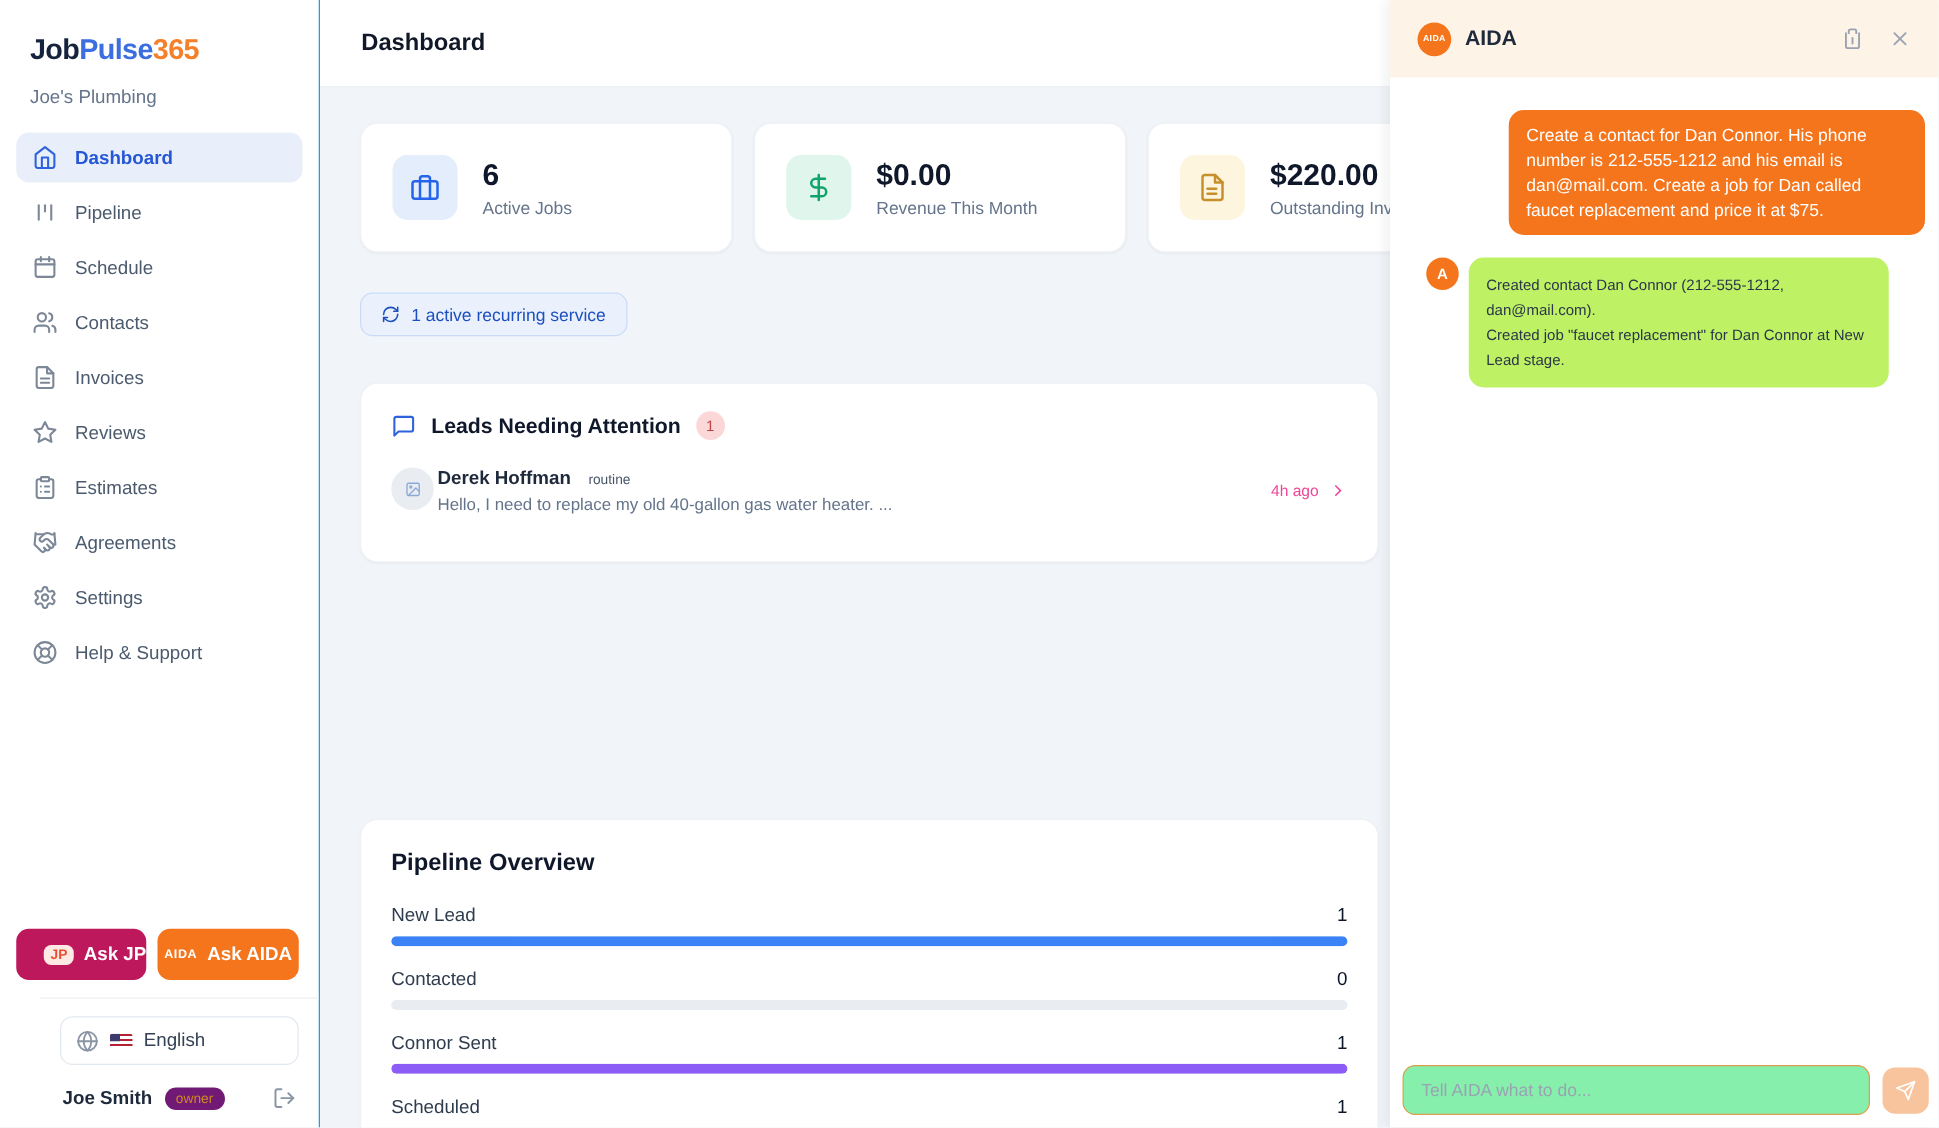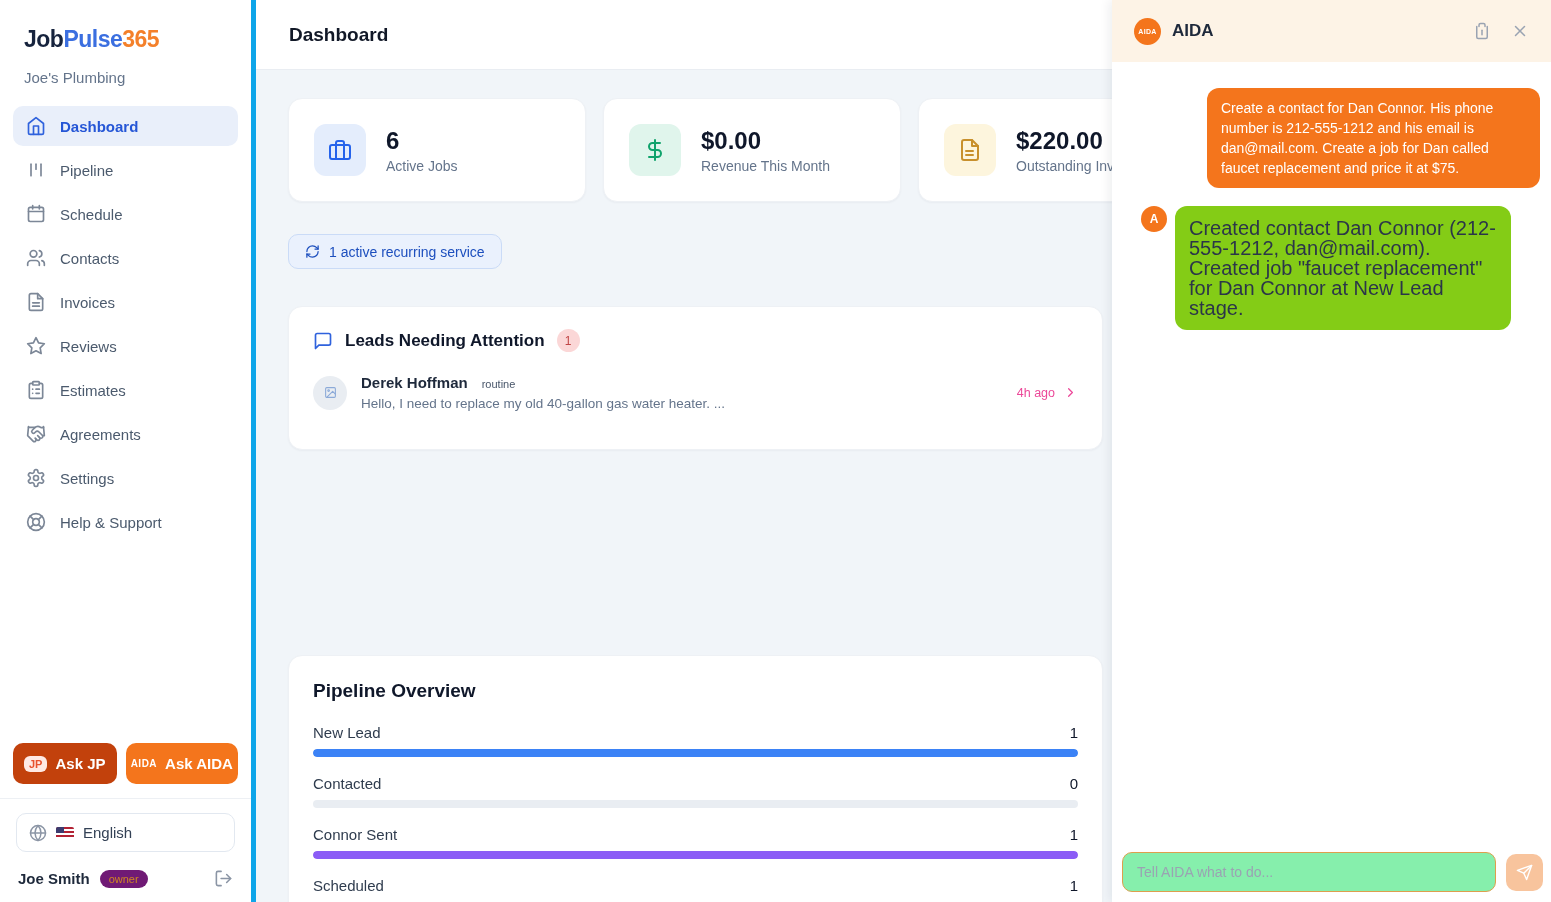--- a/index.html
+++ b/index.html
@@ -2,42 +2,42 @@
 <html><head>
 <meta charset="utf-8">
 <style>
   * { margin:0; padding:0; box-sizing:border-box; }
   html,body { width:1551px; height:902px; overflow:hidden; }
   body { font-family:"Liberation Sans", sans-serif; background:#f1f5f9; color:#0f172a; position:relative; }
   svg { display:block; }
 
   
   .sidebar { position:absolute; left:0; top:0; width:256px; height:902px; background:#ffffff;
-             border-right:5px solid #0ea5e9; display:flex; flex-direction:column; z-index:5; }
+             border-right:1px solid #0ea5e9; display:flex; flex-direction:column; z-index:5; }
   .side-top { padding:26px 24px 0 24px; }
   .brand { font-size:23px; font-weight:bold; letter-spacing:-0.5px; }
   .brand .b1 { color:#16233d; }
   .brand .b2 { color:#3b6fe0; }
   .brand .b3 { color:#f4802a; }
   .company { margin-top:16px; font-size:15px; color:#64748b; }
   .nav { margin-top:20px; padding:0 13px; flex:1 1 auto; }
   .nav-item { display:flex; align-items:center; gap:14px; height:40px; margin-bottom:4px;
               padding:0 13px; border-radius:10px; font-size:15px; color:#4b5a6d; cursor:pointer; }
   .nav-item .nicon { width:20px; height:20px; color:#7c8797; flex:0 0 auto; }
   .nav-item.active { background:#e9effa; color:#2556d6; font-weight:bold; }
   .nav-item.active .nicon { color:#2f62dd; }
   .side-foot { padding:0 0 14px 0; }
   .ask-row { display:flex; gap:9px; padding:0 13px 14px 13px; }
   .ask-btn { height:41px; border:none; border-radius:10px; display:flex; align-items:center; justify-content:center;
              gap:8px; font-family:inherit; font-size:15px; font-weight:bold; color:#fff; cursor:pointer; }
-  .ask-jp { background:#c2410c; width:104px; }
+  .ask-jp { background:#be185d; width:104px;justify-content:flex-end; }
   .ask-aida { background:#f4751c; width:113px; }
   .jp-chip { background:#ffe9e4; color:#e8512f; font-size:11px; font-weight:bold; padding:2px 5px; border-radius:6px; }
   .aida-chip { font-size:10px; font-weight:bold; letter-spacing:0.5px; color:#fff; }
-  .foot-lower { border-top:1px solid #edf0f4; padding:14px 16px 0 16px; }
+  .foot-lower { border-top:1px solid #edf0f4; padding:14px 16px 0 16px;margin-left:32px; }
   .lang-box { display:flex; align-items:center; gap:9px; height:39px; border:1px solid #e2e8f0;
               border-radius:10px; padding:0 12px; font-size:15px; color:#334155; cursor:pointer; background:#fff; }
   .lang-box .gicon { width:18px; height:18px; color:#8b95a5; }
   .flag { width:18px; height:12px; border-radius:2px; overflow:hidden; position:relative; flex:0 0 auto;
           background:repeating-linear-gradient(#b22234 0 2px, #fff 2px 4px); }
   .flag::after { content:""; position:absolute; left:0; top:0; width:8px; height:6px; background:#3c3b6e; }
   .user-row { display:flex; align-items:center; gap:10px; margin-top:17px; padding:0 2px; }
   .user-name { font-size:15px; font-weight:bold; color:#1e293b; }
   .owner-badge { background:#701a75; color:#cf8722; font-size:11px; padding:3px 9px; border-radius:999px; }
   .logout { margin-left:auto; color:#8b95a5; width:19px; height:19px; cursor:pointer; }
@@ -60,21 +60,21 @@
   .recur-pill { margin-top:32px; display:inline-flex; align-items:center; gap:9px; height:35px; padding:0 16px;
                 background:#eaf1fd; border:1px solid #cadbf7; border-radius:10px; font-size:14px; color:#1d4fbe; cursor:pointer; }
   .recur-pill svg { width:15px; height:15px; }
   .panel-card { background:#fff; border:1px solid #eef1f5; border-radius:14px; box-shadow:0 1px 2px rgba(15,23,42,0.04); width:815px; }
   .leads-card { margin-top:37px; height:144px; padding:22px 24px 0 24px; }
   .leads-head { display:flex; align-items:center; gap:12px; }
   .leads-head svg { width:20px; height:20px; color:#2f62dd; }
   .leads-title { font-size:17px; font-weight:bold; color:#0f172a; }
   .leads-badge { width:23px; height:23px; border-radius:999px; background:#fbd7d7; color:#c04545;
                  font-size:12px; display:flex; align-items:center; justify-content:center; }
-  .lead-row { display:flex; align-items:center; gap:14px; margin-top:22px; cursor:pointer; }
+  .lead-row { display:flex; gap:3px; margin-top:22px; cursor:pointer; }
   .avatar { width:34px; height:34px; border-radius:999px; background:#e9edf2; display:flex; align-items:center; justify-content:center; }
   .avatar svg { width:13px; height:13px; color:#7c9fd4; opacity:.85; }
   .lead-name-row { display:flex; align-items:baseline; gap:14px; }
   .lead-name { font-size:15px; font-weight:bold; color:#1e293b; }
   .lead-tag { font-size:11px; color:#475569; }
   .lead-msg { font-size:13.5px; color:#64748b; margin-top:5px; }
   .lead-right { margin-left:auto; display:flex; align-items:center; gap:8px; color:#ec4899; }
   .lead-time { font-size:12.5px; }
   .lead-right svg { width:15px; height:15px; }
   .pipeline-card { margin-top:205px; height:300px; padding:24px 24px 0 24px; }
@@ -93,21 +93,21 @@
                display:flex; align-items:center; justify-content:center; letter-spacing:0.3px; }
   .aida-title { font-size:17px; font-weight:bold; color:#1e293b; }
   .aida-tools { margin-left:auto; display:flex; align-items:center; gap:20px; color:#9aa3b2; }
   .aida-tools svg { width:18px; height:18px; cursor:pointer; }
   .aida-body { flex:1 1 auto; padding:26px 11px 0 14px; overflow:hidden;margin-left:15px; }
   .msg-user { margin-left:auto; max-width:333px; background:#f4751c; color:#fff; font-size:14px; line-height:20px;
               border-radius:12px; padding:10px 14px; }
   .msg-row { display:flex; align-items:flex-start; gap:8px; margin-top:18px; }
   .asst-avatar { width:26px; height:26px; border-radius:999px; background:#f4751c; color:#fff; font-size:12px;
                  font-weight:bold; display:flex; align-items:center; justify-content:center; flex:0 0 auto; }
-  .msg-asst { max-width:336px; background:#84cc16; color:#2b3649; font-size:20px; line-height:20px;
+  .msg-asst { max-width:336px; background:#bef264; color:#2b3649; font-size:12px; line-height:20px;
               border-radius:12px; padding:12px 14px; white-space:pre-line; }
   .aida-input-row { flex:0 0 auto; display:flex; align-items:center; gap:10px; padding:10px 8px 10px 10px; }
   .aida-input { flex:1 1 auto; height:40px; border:1.5px solid #dd9f4d; border-radius:10px; padding:0 14px;
                 font-family:inherit; font-size:14px; color:#334155; outline:none; background:#86efac; }
   .aida-input::placeholder { color:#9aa3b2; }
   .send-btn { width:37px; height:37px; border:none; border-radius:10px; background:#f8c49d; color:#fff;
               display:flex; align-items:center; justify-content:center; cursor:pointer; flex:0 0 auto; }
   .send-btn svg { width:17px; height:17px; }
 </style>
 </head>

